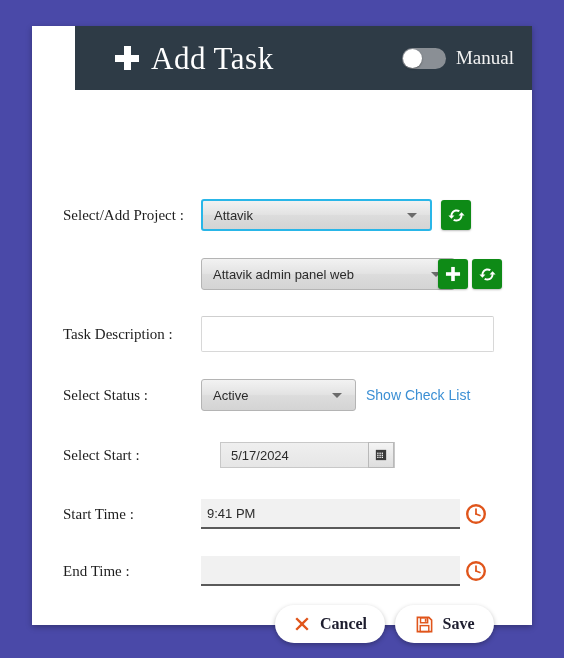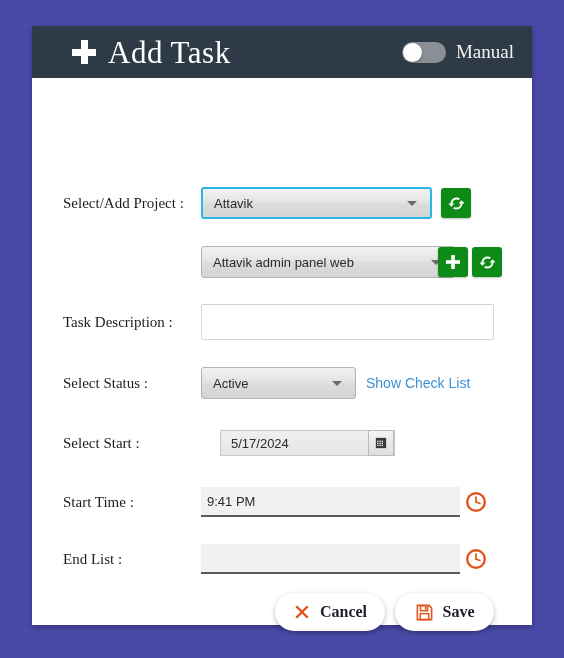--- a/index.html
+++ b/index.html
@@ -20,24 +20,25 @@
     top: 26px;
     width: 500px;
     height: 599px;
     background: #ffffff;
     box-shadow: 0 2px 6px rgba(0,0,0,0.30);
   }
 
   
   .header {
     position: relative;
-    height: 52px;
+    height: 64px;
     background: #2e3b46;
     display: flex;
     align-items: center;
+    margin-left: 43px;
   }
   .header-left {
     display: flex;
     align-items: center;
     margin-left: 40px;
   }
   .plus-icon {
     position: relative;
     width: 24px;
     height: 24px;
@@ -348,21 +349,21 @@
       <span class="clock-icon" style="left:433px; top:9px;">
         <svg width="22" height="22" viewBox="0 0 24 24">
           <circle cx="12" cy="12" r="9.6" fill="none" stroke="#e0551b" stroke-width="2.6"></circle>
           <line x1="12" y1="12" x2="12" y2="6.6" stroke="#e0551b" stroke-width="1.9" stroke-linecap="round"></line>
           <line x1="12" y1="12" x2="16.3" y2="13.6" stroke="#e0551b" stroke-width="1.9" stroke-linecap="round"></line>
         </svg>
       </span>
     </div>
 
     <div class="row" style="top:461px;">
-      <span class="label">End List :</span>
+      <span class="label">End Time :</span>
       <div class="timefield" style="left:169px; width:259px;"></div>
       <span class="clock-icon" style="left:433px; top:9px;">
         <svg width="22" height="22" viewBox="0 0 24 24">
           <circle cx="12" cy="12" r="9.6" fill="none" stroke="#e0551b" stroke-width="2.6"></circle>
           <line x1="12" y1="12" x2="12" y2="6.6" stroke="#e0551b" stroke-width="1.9" stroke-linecap="round"></line>
           <line x1="12" y1="12" x2="16.3" y2="13.6" stroke="#e0551b" stroke-width="1.9" stroke-linecap="round"></line>
         </svg>
       </span>
     </div>
 

